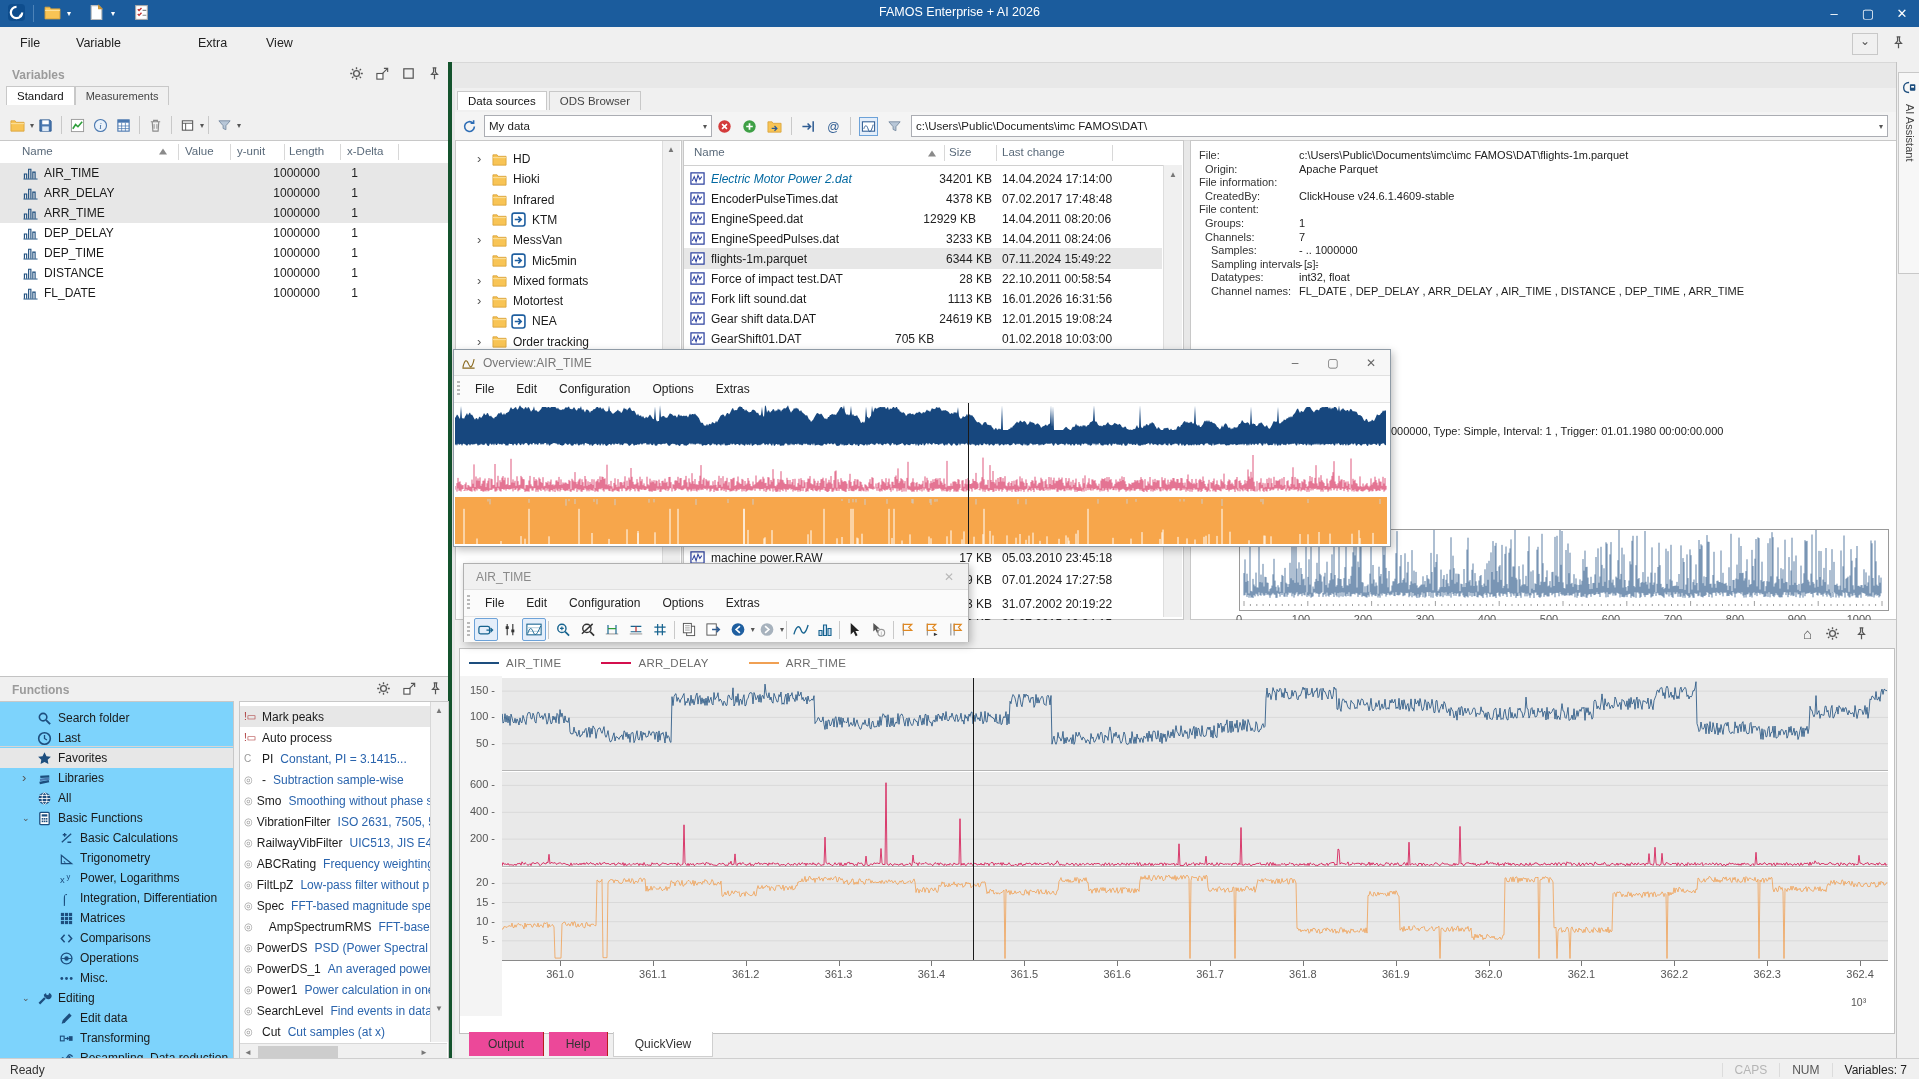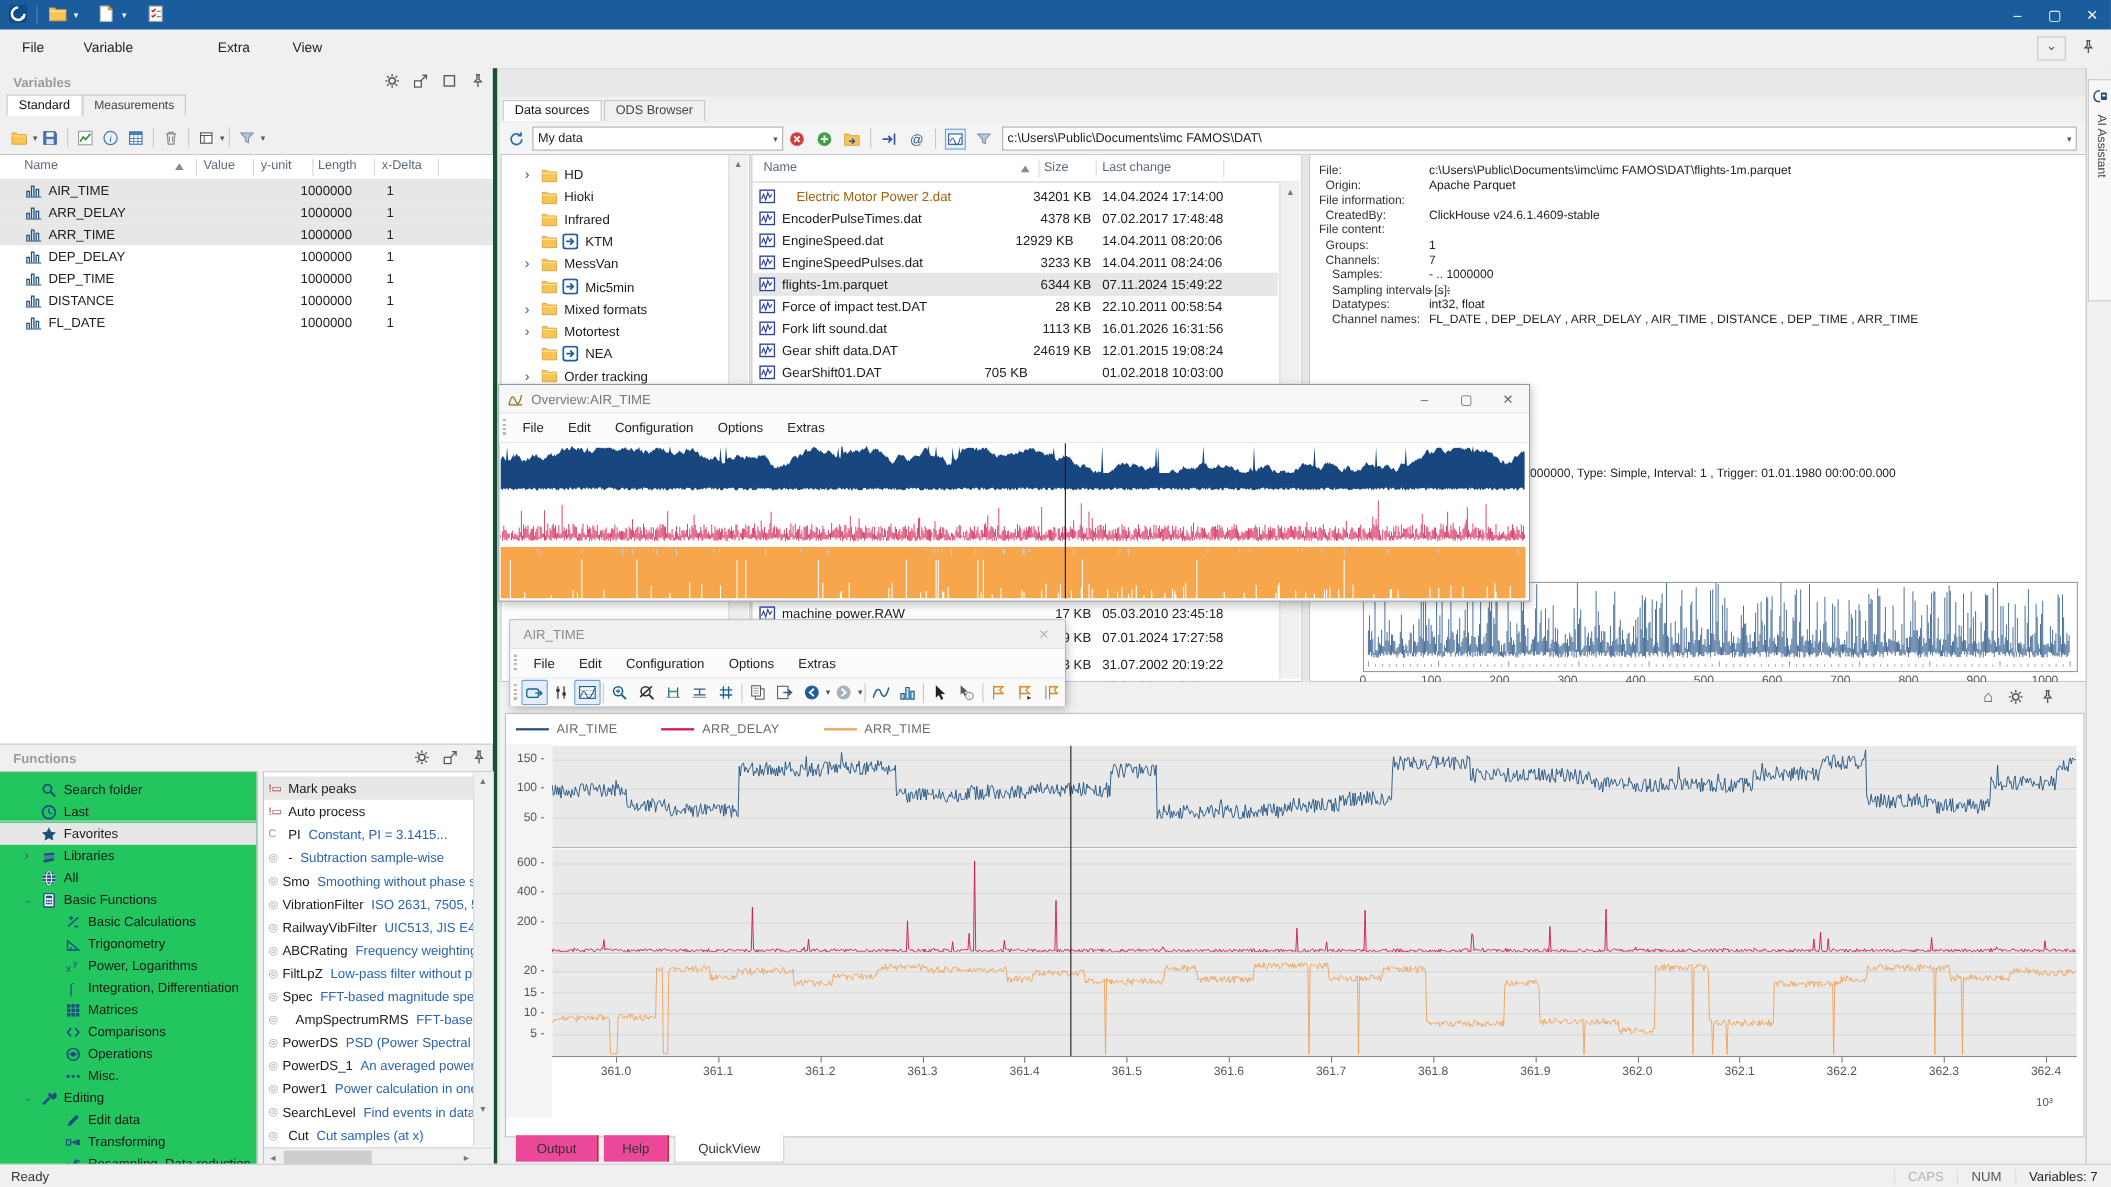--- a/index.html
+++ b/index.html
@@ -80,20 +80,21 @@
         </svg>
       </span>
     <span class="caret abs" style="left:110px;top:9px;color:#fff">▾</span>
     <span class="ic big abs" style="left:133px;top:4px">
         <svg viewBox="0 0 16 16">
           <rect x="2.5" y="1.5" width="11" height="13" fill="#fff" stroke="#aaa"></rect>
           <path d="M4.5 5l1.2 1.2L8 3.8M4.5 9.5l1.2 1.2L8 8.3" stroke="#c03030" stroke-width="1.3" fill="none"></path>
           <path d="M9 6h3.5M9 10.5h3.5" stroke="#888"></path>
         </svg>
       </span>
+    <div class="title-text">FAMOS Enterprise + AI 2026</div>
     <div class="abs r" style="right:0;top:0">
       <div class="winbtn">–</div>
       <div class="winbtn">▢</div>
       <div class="winbtn">✕</div>
     </div>
   </div>
 
   <div class="abs menubar">
     <div id="mainmenu">
         <div class="menu-item abs" style="left: 14px; top: 7px; position: absolute;">File</div>
@@ -317,21 +318,21 @@
               <rect x="2" y="8" width="6.5" height="6" fill="#fff" stroke="#555" stroke-width="1.2"></rect>
               <path d="M7.5 8.5L13 3M9.5 2.5h4v4" stroke="#555" stroke-width="1.2" fill="none"></path>
             </svg>
           </span>
           <span class="ic">
             <svg viewBox="0 0 16 16">
               <path d="M6 2h4M7 2v4.5L4.8 9h6.4L9 6.5V2M8 9v5" stroke="#555" stroke-width="1.3" fill="none"></path>
             </svg>
           </span>
         </div>
-      <div class="abs" style="left:0;top:24px;width:233px;height:358px;background:#22c55e;border:1px solid #c8c8c8;border-left:none;overflow:hidden" id="fntree">
+      <div class="abs" style="left:0;top:24px;width:233px;height:358px;background:#7dd3fc;border:1px solid #c8c8c8;border-left:none;overflow:hidden" id="fntree">
           <div class="treerow" style="top: 6px; left: 0px; width: 233px;">
             <span style="width: 14px; margin-left: 22px; color: rgb(85, 85, 85); font-size: 9px;"></span>
             <span class="ic" style="margin: 0px 5px 0px 0px;">
               <svg viewBox="0 0 16 16">
                 <circle cx="6.5" cy="6.5" r="4" fill="none" stroke="#1d4e7e" stroke-width="1.7"></circle>
                 <line x1="9.7" y1="9.7" x2="14" y2="14" stroke="#1d4e7e" stroke-width="2"></line>
               </svg>
             </span>
             <span style="">Search folder</span>
           </div>
@@ -840,21 +841,21 @@
           <div class=" abs" style="left: 428px; top: 4px; width: 1px; height: 16px; background: rgb(216, 216, 216);"></div>
         </div>
       <div id="filerows">
           <div class="flist-row" style="top: 27px; left: 0px; width: 478px;">
             <span class="ic" style="margin-left: 5px;">
               <svg viewBox="0 0 16 14">
                 <rect x="1" y="1" width="14" height="12" fill="#fff" stroke="#2a3f9e" stroke-width="1.3"></rect>
                 <path d="M2.5 9.5l2-4.5 2 5.5 2-7 2 4.5 2-3" fill="none" stroke="#2a3f9e" stroke-width="1.1"></path>
               </svg>
             </span>
-            <span style="margin-left: 18px; color: #a16207;">Electric Motor Power 2.dat</span>
+            <span style="margin-left: 5px; color: #0369a1; font-style: italic;">Electric Motor Power 2.dat</span>
             <span style="position: absolute; left: 200px; width: 108px; text-align: right;">34201 KB</span>
             <span style="position: absolute; left: 318px;">14.04.2024 17:14:00</span>
           </div>
           <div class="flist-row" style="top: 47px; left: 0px; width: 478px;">
             <span class="ic" style="margin-left: 5px;">
               <svg viewBox="0 0 16 14">
                 <rect x="1" y="1" width="14" height="12" fill="#fff" stroke="#2a3f9e" stroke-width="1.3"></rect>
                 <path d="M2.5 9.5l2-4.5 2 5.5 2-7 2 4.5 2-3" fill="none" stroke="#2a3f9e" stroke-width="1.1"></path>
               </svg>
             </span>

